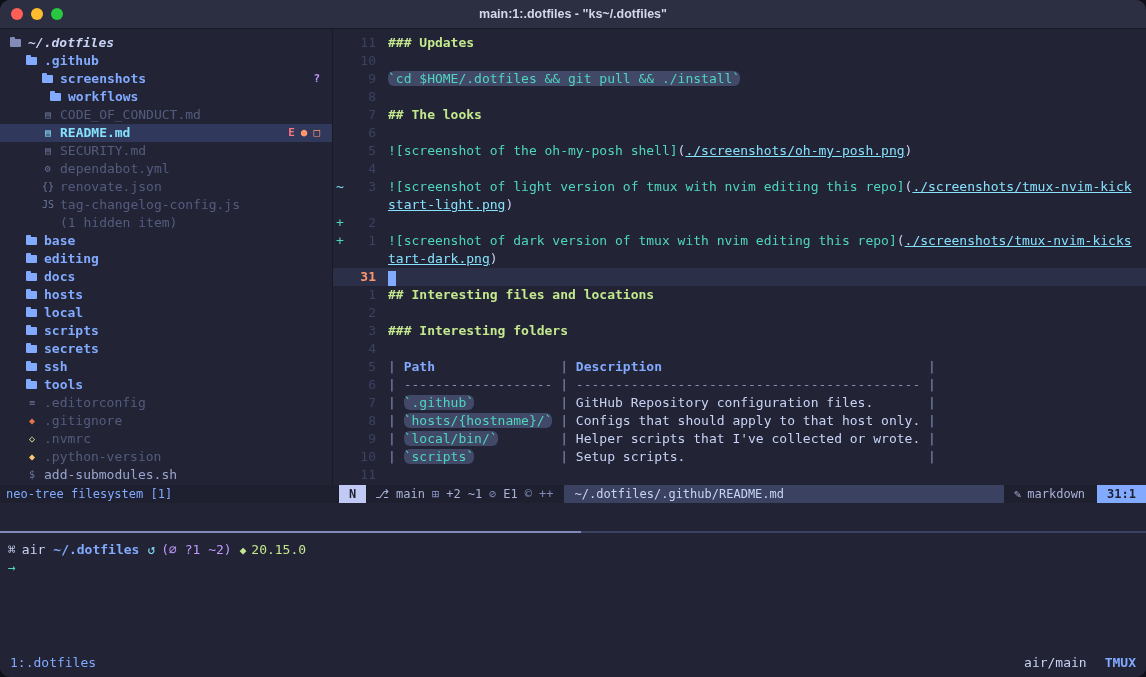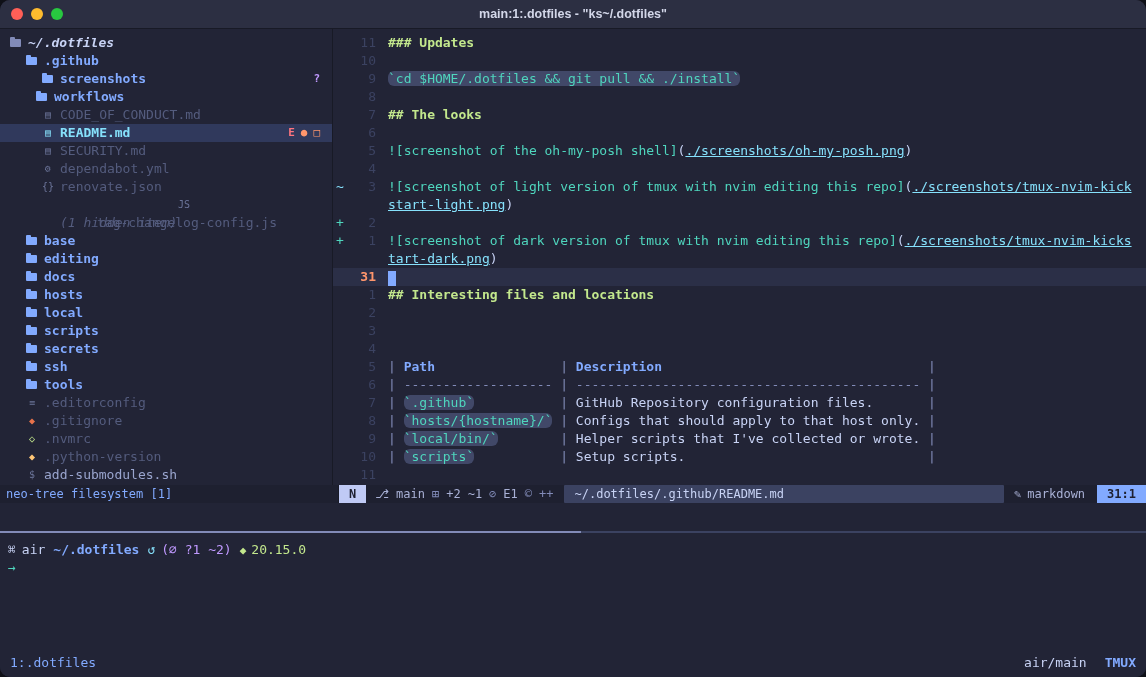--- a/index.html
+++ b/index.html
@@ -25,21 +25,21 @@
   .nvim{flex:0 0 456px;display:flex;overflow:hidden;background:var(--bg);}
   .sidebar{flex:0 0 332px;width:332px;padding-top:5px;overflow:hidden;
     border-right:1px solid var(--border);}
   .tree-row{height:18px;line-height:18px;display:flex;align-items:center;white-space:nowrap;}
   .tree-row.dir .tree-label{color:var(--blue);font-weight:bold;}
   .tree-row.dir .icon-folder{color:var(--blue);}
   .tree-row.root .tree-label{color:var(--fg);font-style:italic;font-weight:bold;}
   .tree-row.root .icon-folder{color:var(--fg_dim);}
   .tree-row.dim .tree-label{color:var(--fg_faint);}
   .tree-row.file .tree-label{color:#9aa5ce;}
-  .tree-row.hidden .tree-label{color:var(--fg_faint);font-style:italic;}
+  .tree-row.hidden .tree-label{color:var(--fg_faint);}
   .tree-row.selected{background:var(--selection);}
   .tree-row.selected .tree-label{color:var(--cyan);font-weight:bold;}
   .tree-row.selected .ficon{color:var(--cyan);}
   .icon-folder{display:inline-block;width:11px;height:8px;margin-right:7px;position:relative;flex:0 0 11px;}
   .icon-folder::after{content:"";position:absolute;left:0;top:0;width:11px;height:8px;
     background:currentColor;border-radius:1px;}
   .icon-folder::before{content:"";position:absolute;left:0;top:-2px;width:5px;height:3px;
     background:currentColor;border-radius:1px 1px 0 0;}
   .ficon{display:inline-block;width:12px;margin-right:6px;flex:0 0 12px;text-align:center;
     font-size:10px;color:#6b7499;line-height:18px;}
@@ -124,21 +124,21 @@
           <span class="icon-folder"></span>
           <span class="tree-label">.github</span>
         </div>
         <div class="tree-row dir" style="padding-left: 42px;">
           <span class="icon-folder"></span>
           <span class="tree-label">screenshots</span>
           <span class="tree-markers">
             <span style="color: var(--magenta);">?</span>
           </span>
         </div>
-        <div class="tree-row dir" style="padding-left: 36px;">
+        <div class="tree-row dir" style="padding-left: 50px;">
           <span class="icon-folder"></span>
           <span class="tree-label">workflows</span>
         </div>
         <div class="tree-row dim" style="padding-left: 42px;">
           <span class="ficon">▤</span>
           <span class="tree-label">CODE_OF_CONDUCT.md</span>
         </div>
         <div class="tree-row selected" style="padding-left: 42px;">
           <span class="ficon">▤</span>
           <span class="tree-label">README.md</span>
@@ -153,21 +153,21 @@
           <span class="tree-label">SECURITY.md</span>
         </div>
         <div class="tree-row dim" style="padding-left: 42px;">
           <span class="ficon">⚙</span>
           <span class="tree-label">dependabot.yml</span>
         </div>
         <div class="tree-row dim" style="padding-left: 42px;">
           <span class="ficon">{}</span>
           <span class="tree-label">renovate.json</span>
         </div>
-        <div class="tree-row dim" style="padding-left: 42px; flex-direction: column;">
+        <div class="tree-row dim" style="padding-left: 42px;">
           <span class="ficon">JS</span>
           <span class="tree-label">tag-changelog-config.js</span>
         </div>
         <div class="tree-row hidden" style="padding-left: 42px;">
           <span class="ficon"></span>
           <span class="tree-label">(1 hidden item)</span>
         </div>
         <div class="tree-row dir" style="padding-left: 26px;">
           <span class="icon-folder"></span>
           <span class="tree-label">base</span>
@@ -235,21 +235,21 @@
         <div class="ed-line"><span class="ed-sign"> </span><span class="ed-num">5</span><span class="ed-text"><span class="seg-alt">![screenshot of the oh-my-posh shell]</span><span class="seg-p">(</span><span class="seg-url">./screenshots/oh-my-posh.png</span><span class="seg-p">)</span></span></div>
         <div class="ed-line"><span class="ed-sign"> </span><span class="ed-num">4</span><span class="ed-text"></span></div>
         <div class="ed-line"><span class="ed-sign s-chg">~</span><span class="ed-num">3</span><span class="ed-text"><span class="seg-alt">![screenshot of light version of tmux with nvim editing this repo]</span><span class="seg-p">(</span><span class="seg-url">./screenshots/tmux-nvim-kick</span></span></div>
         <div class="ed-line"><span class="ed-sign"> </span><span class="ed-num"></span><span class="ed-text"><span class="seg-url">start-light.png</span><span class="seg-p">)</span></span></div>
         <div class="ed-line"><span class="ed-sign s-add">+</span><span class="ed-num">2</span><span class="ed-text"></span></div>
         <div class="ed-line"><span class="ed-sign s-add">+</span><span class="ed-num">1</span><span class="ed-text"><span class="seg-alt">![screenshot of dark version of tmux with nvim editing this repo]</span><span class="seg-p">(</span><span class="seg-url">./screenshots/tmux-nvim-kicks</span></span></div>
         <div class="ed-line"><span class="ed-sign"> </span><span class="ed-num"></span><span class="ed-text"><span class="seg-url">tart-dark.png</span><span class="seg-p">)</span></span></div>
         <div class="ed-line cur"><span class="ed-sign"> </span><span class="ed-num">31</span><span class="ed-text"><span class="cursor"></span></span></div>
         <div class="ed-line"><span class="ed-sign"> </span><span class="ed-num">1</span><span class="ed-text"><span class="seg-h">## Interesting files and locations</span></span></div>
         <div class="ed-line"><span class="ed-sign"> </span><span class="ed-num">2</span><span class="ed-text"></span></div>
-        <div class="ed-line"><span class="ed-sign"> </span><span class="ed-num">3</span></div>
+        <div class="ed-line"><span class="ed-sign"> </span><span class="ed-num">3</span><span class="ed-text"><span class="seg-h">### Interesting folders</span></span></div>
         <div class="ed-line"><span class="ed-sign"> </span><span class="ed-num">4</span><span class="ed-text"></span></div>
         <div class="ed-line"><span class="ed-sign"> </span><span class="ed-num">5</span><span class="ed-text"><span class="seg-d">| </span><span class="seg-th">Path</span><span class="seg-d">                | </span><span class="seg-th">Description</span><span class="seg-d">                                  |</span></span></div>
         <div class="ed-line"><span class="ed-sign"> </span><span class="ed-num">6</span><span class="ed-text"><span class="seg-d">| ------------------- | -------------------------------------------- |</span></span></div>
         <div class="ed-line"><span class="ed-sign"> </span><span class="ed-num">7</span><span class="ed-text"><span class="seg-d">| </span><span class="seg-code">`.github`</span><span class="seg-d">           | </span><span class="seg-p">GitHub Repository configuration files.</span><span class="seg-d">       |</span></span></div>
         <div class="ed-line"><span class="ed-sign"> </span><span class="ed-num">8</span><span class="ed-text"><span class="seg-d">| </span><span class="seg-code">`hosts/{hostname}/`</span><span class="seg-d"> | </span><span class="seg-p">Configs that should apply to that host only.</span><span class="seg-d"> |</span></span></div>
         <div class="ed-line"><span class="ed-sign"> </span><span class="ed-num">9</span><span class="ed-text"><span class="seg-d">| </span><span class="seg-code">`local/bin/`</span><span class="seg-d">        | </span><span class="seg-p">Helper scripts that I've collected or wrote.</span><span class="seg-d"> |</span></span></div>
         <div class="ed-line"><span class="ed-sign"> </span><span class="ed-num">10</span><span class="ed-text"><span class="seg-d">| </span><span class="seg-code">`scripts`</span><span class="seg-d">           | </span><span class="seg-p">Setup scripts.</span><span class="seg-d">                               |</span></span></div>
         <div class="ed-line"><span class="ed-sign"> </span><span class="ed-num">11</span><span class="ed-text"></span></div>
       </div>
   </div>

